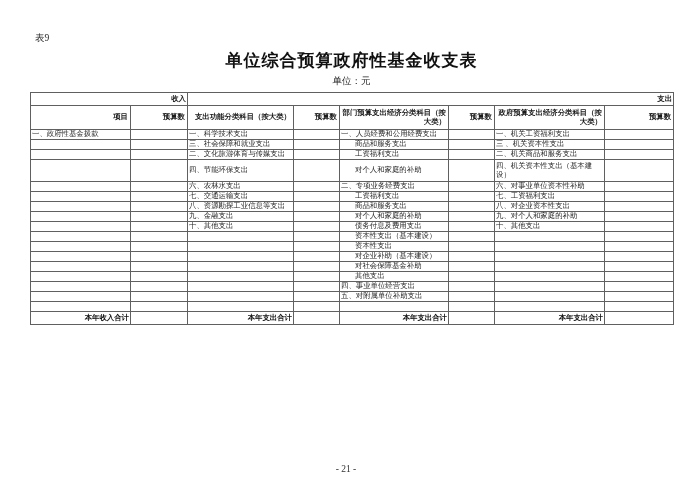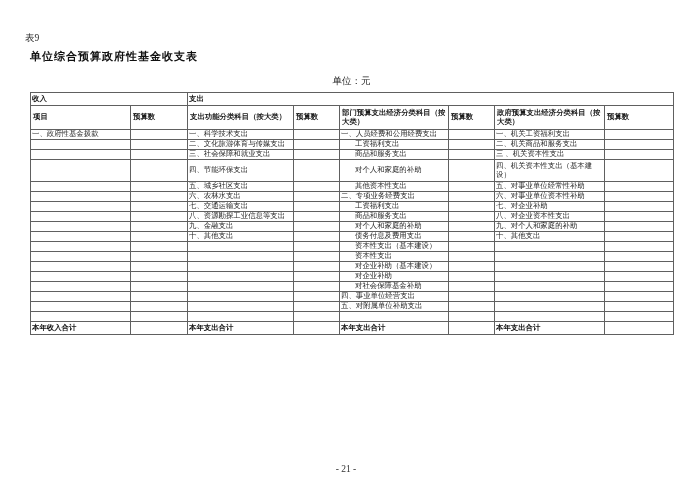--- a/index.html
+++ b/index.html
@@ -12,55 +12,55 @@
   html,body{width:700px;height:495px;}
   body{
     background:var(--bg);
     font-family:"Liberation Serif","DejaVu Serif",serif;
     color:var(--text);
     position:relative;
     overflow:hidden;
   }
   .page{position:relative;width:700px;height:495px;background:var(--bg);}
   .sheet-label{
-    position:absolute;left:25px;top:32px;
+    position:absolute;left:35px;top:32px;
     font-size:9.5px;color:#2a2a2a;
   }
   .title{
     position:absolute;left:30px;top:49px;width:643px;
-    text-align:left;font-size:11px;font-weight:bold;
+    text-align:center;font-size:17px;font-weight:bold;
     letter-spacing:1px;color:#111;
   }
   .unit-label{
     position:absolute;left:30px;top:75px;width:643px;
     text-align:center;font-size:9.5px;color:#222;
   }
   table.budget{
     position:absolute;left:30px;top:92px;width:643px;
     border-collapse:collapse;table-layout:fixed;
     font-size:7.4px;line-height:1.2;color:#262626;
     border:1px solid var(--border-outer);
   }
   table.budget th,table.budget td{
     border:1px solid var(--border);
     overflow:hidden;
     padding:0 1px;
     vertical-align:middle;
   }
   thead th{
-    font-weight:bold;text-align:left;color:#1a1a1a;
+    font-weight:bold;text-align:right;color:#1a1a1a;
   }
   tr.group-row th{height:13px;}
   tr.cols-row th{height:24px;padding:0 2px;}
   tbody td{height:10px;}
   td.c-item{text-align:left;padding-left:4px;padding-right:4px;}
   td.c-item.indent{padding-left:15px;}
   td.c-num{}
   tr.tall td{height:22px;margin-left:40px;}
-  tr.totals td{height:13px;font-weight:bold;text-align:left;color:#111;}
+  tr.totals td{height:13px;font-weight:bold;text-align:right;color:#111;}
   .footer{
     position:absolute;left:0;top:464px;width:692px;
     text-align:center;font-size:9.5px;color:#333;
   }
 </style>
 </head>
 <body>
 
 <div class="page">
   <div class="sheet-label">表9</div>
@@ -101,94 +101,84 @@
           <td class="c-item">一、科学技术支出</td>
           <td class="c-num"></td>
           <td class="c-item">一、人员经费和公用经费支出</td>
           <td class="c-num"></td>
           <td class="c-item">一、机关工资福利支出</td>
           <td class="c-num"></td>
         </tr>
         <tr>
           <td class="c-item"></td>
           <td class="c-num"></td>
+          <td class="c-item">三、社会保障和就业支出</td>
+          <td class="c-num"></td>
+          <td class="c-item indent">商品和服务支出</td>
+          <td class="c-num"></td>
+          <td class="c-item">三 、机关资本性支出</td>
+          <td class="c-num"></td>
+        </tr>
+        <tr>
+          <td class="c-item"></td>
+          <td class="c-num"></td>
           <td class="c-item">二、文化旅游体育与传媒支出</td>
           <td class="c-num"></td>
           <td class="c-item indent">工资福利支出</td>
           <td class="c-num"></td>
           <td class="c-item">二、机关商品和服务支出</td>
           <td class="c-num"></td>
         </tr>
-        <tr>
-          <td class="c-item"></td>
-          <td class="c-num"></td>
-          <td class="c-item">三、社会保障和就业支出</td>
+        <tr class="tall">
+          <td class="c-item"></td>
+          <td class="c-num"></td>
+          <td class="c-item">四、节能环保支出</td>
+          <td class="c-num"></td>
+          <td class="c-item indent">对个人和家庭的补助</td>
+          <td class="c-num"></td>
+          <td class="c-item">四、机关资本性支出（基本建设）</td>
+          <td class="c-num"></td>
+        </tr>
+        <tr>
+          <td class="c-item"></td>
+          <td class="c-num"></td>
+          <td class="c-item">六、农林水支出</td>
+          <td class="c-num"></td>
+          <td class="c-item">二、专项业务经费支出</td>
+          <td class="c-num"></td>
+          <td class="c-item">六、对事业单位资本性补助</td>
+          <td class="c-num"></td>
+        </tr>
+        <tr>
+          <td class="c-item"></td>
+          <td class="c-num"></td>
+          <td class="c-item">七、交通运输支出</td>
+          <td class="c-num"></td>
+          <td class="c-item indent">工资福利支出</td>
+          <td class="c-num"></td>
+          <td class="c-item">七、工资福利支出</td>
+          <td class="c-num"></td>
+        </tr>
+        <tr>
+          <td class="c-item"></td>
+          <td class="c-num"></td>
+          <td class="c-item">八、资源勘探工业信息等支出</td>
           <td class="c-num"></td>
           <td class="c-item indent">商品和服务支出</td>
           <td class="c-num"></td>
-          <td class="c-item">三 、机关资本性支出</td>
-          <td class="c-num"></td>
-        </tr>
-        <tr class="tall">
-          <td class="c-item"></td>
-          <td class="c-num"></td>
-          <td class="c-item">四、节能环保支出</td>
+          <td class="c-item">八、对企业资本性支出</td>
+          <td class="c-num"></td>
+        </tr>
+        <tr>
+          <td class="c-item"></td>
+          <td class="c-num"></td>
+          <td class="c-item">九、金融支出</td>
           <td class="c-num"></td>
           <td class="c-item indent">对个人和家庭的补助</td>
           <td class="c-num"></td>
-          <td class="c-item">四、机关资本性支出（基本建设）</td>
-          <td class="c-num"></td>
-        </tr>
-        <tr>
-          <td class="c-item"></td>
-          <td class="c-num"></td>
-          <td class="c-item">五、城乡社区支出</td>
-          <td class="c-num"></td>
-          <td class="c-item indent">其他资本性支出</td>
-          <td class="c-num"></td>
-          <td class="c-item">五、对事业单位经常性补助</td>
-          <td class="c-num"></td>
-        </tr>
-        <tr>
-          <td class="c-item"></td>
-          <td class="c-num"></td>
-          <td class="c-item">六、农林水支出</td>
-          <td class="c-num"></td>
-          <td class="c-item">二、专项业务经费支出</td>
-          <td class="c-num"></td>
-          <td class="c-item">六、对事业单位资本性补助</td>
-          <td class="c-num"></td>
-        </tr>
-        <tr>
-          <td class="c-item"></td>
-          <td class="c-num"></td>
-          <td class="c-item">七、交通运输支出</td>
-          <td class="c-num"></td>
-          <td class="c-item indent">工资福利支出</td>
-          <td class="c-num"></td>
-          <td class="c-item">七、对企业补助</td>
-          <td class="c-num"></td>
-        </tr>
-        <tr>
-          <td class="c-item"></td>
-          <td class="c-num"></td>
-          <td class="c-item">八、资源勘探工业信息等支出</td>
-          <td class="c-num"></td>
-          <td class="c-item indent">商品和服务支出</td>
-          <td class="c-num"></td>
-          <td class="c-item">八、对企业资本性支出</td>
-          <td class="c-num"></td>
-        </tr>
-        <tr>
-          <td class="c-item"></td>
-          <td class="c-num"></td>
-          <td class="c-item">九、金融支出</td>
-          <td class="c-num"></td>
-          <td class="c-item indent">对个人和家庭的补助</td>
-          <td class="c-num"></td>
           <td class="c-item">九、对个人和家庭的补助</td>
           <td class="c-num"></td>
         </tr>
         <tr>
           <td class="c-item"></td>
           <td class="c-num"></td>
           <td class="c-item">十、其他支出</td>
           <td class="c-num"></td>
           <td class="c-item indent">债务付息及费用支出</td>
           <td class="c-num"></td>
@@ -223,31 +213,31 @@
           <td class="c-item indent">对企业补助（基本建设）</td>
           <td class="c-num"></td>
           <td class="c-item"></td>
           <td class="c-num"></td>
         </tr>
         <tr>
           <td class="c-item"></td>
           <td class="c-num"></td>
           <td class="c-item"></td>
           <td class="c-num"></td>
-          <td class="c-item indent">对企业补助</td>
-          <td class="c-num"></td>
-          <td class="c-item"></td>
-          <td class="c-num"></td>
-        </tr>
-        <tr>
-          <td class="c-item"></td>
-          <td class="c-num"></td>
-          <td class="c-item"></td>
-          <td class="c-num"></td>
           <td class="c-item indent">对社会保障基金补助</td>
+          <td class="c-num"></td>
+          <td class="c-item"></td>
+          <td class="c-num"></td>
+        </tr>
+        <tr>
+          <td class="c-item"></td>
+          <td class="c-num"></td>
+          <td class="c-item"></td>
+          <td class="c-num"></td>
+          <td class="c-item indent">其他支出</td>
           <td class="c-num"></td>
           <td class="c-item"></td>
           <td class="c-num"></td>
         </tr>
         <tr>
           <td class="c-item"></td>
           <td class="c-num"></td>
           <td class="c-item"></td>
           <td class="c-num"></td>
           <td class="c-item">四、事业单位经营支出</td>

